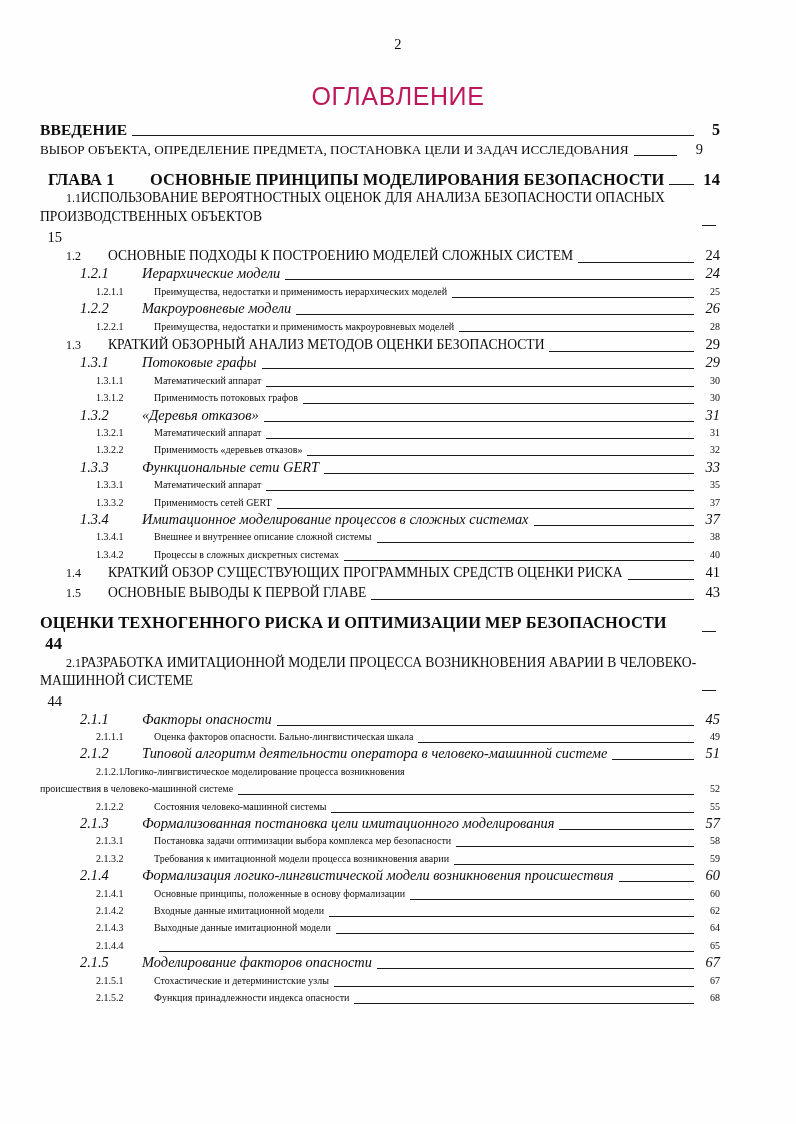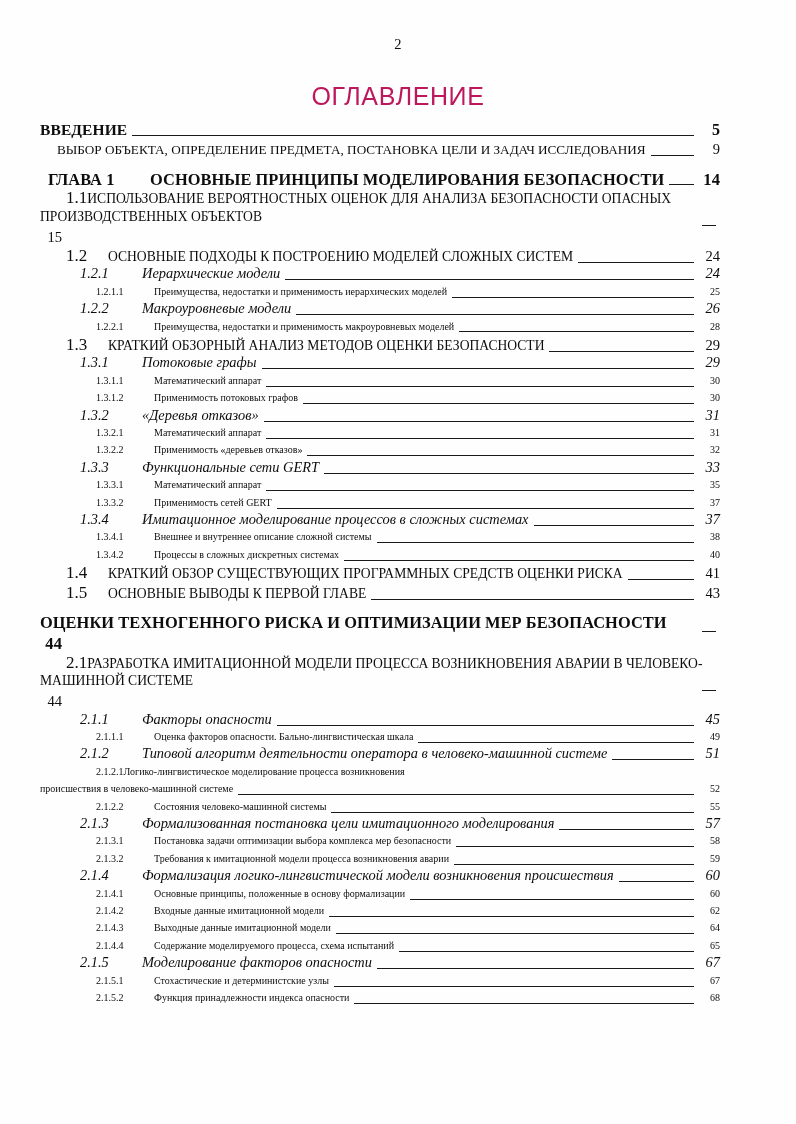--- a/index.html
+++ b/index.html
@@ -114,21 +114,20 @@
     font-size: 15.5px;
     letter-spacing: 0.1px;
     margin-top: 0;
   }
   .l0 .pg { font-weight: bold; font-size: 16px; }
 
   
   .ls {
     font-size: 13.2px;
     font-variant: small-caps;
-    margin-left: 17px;
     width: calc(100% - 17px);
     margin-top: 3px;
     justify-content: space-between;
   }
   .ls .pg { font-variant: normal; font-size: 14.5px; }
 
   
   .lc {
     font-weight: bold;
     font-size: 16.4px;
@@ -142,21 +141,21 @@
   .lc .leader { border-bottom-width: 1.6px; margin-bottom: 3px; }
 
   
   .l1 {
     font-size: 13.6px;
     font-variant: small-caps;
     margin-left: 18px;
     width: calc(100% - 18px);
     margin-top: 1px;
   }
-  .l1 .num { width: 42px; font-variant: normal; font-size: 17px; }
+  .l1 .num { width: 42px; font-variant: normal; font-size: 12px; }
   .l1 .pg  { font-variant: normal; font-size: 14.6px; }
 
   
   .l2 {
     font-size: 14.4px;
     font-style: italic;
     margin-left: 32px;
     width: calc(100% - 32px);
   }
   .l2 .num { width: 62px; }
@@ -419,21 +418,20 @@
         <span class="pg">62</span>
       </div>
       <div class="entry l3">
         <span class="num">2.1.4.3</span>
         <span class="txt">Выходные данные имитационной модели</span>
         <span class="leader"></span>
         <span class="pg">64</span>
       </div>
       <div class="entry l3">
         <span class="num">2.1.4.4</span>
-        <span class="txt">Содержание моделируемого процесса, схема испытаний</span>
         <span class="leader"></span>
         <span class="pg">65</span>
       </div>
       <div class="entry l2">
         <span class="num">2.1.5</span>
         <span class="txt">Моделирование факторов опасности</span>
         <span class="leader"></span>
         <span class="pg">67</span>
       </div>
       <div class="entry l3">

